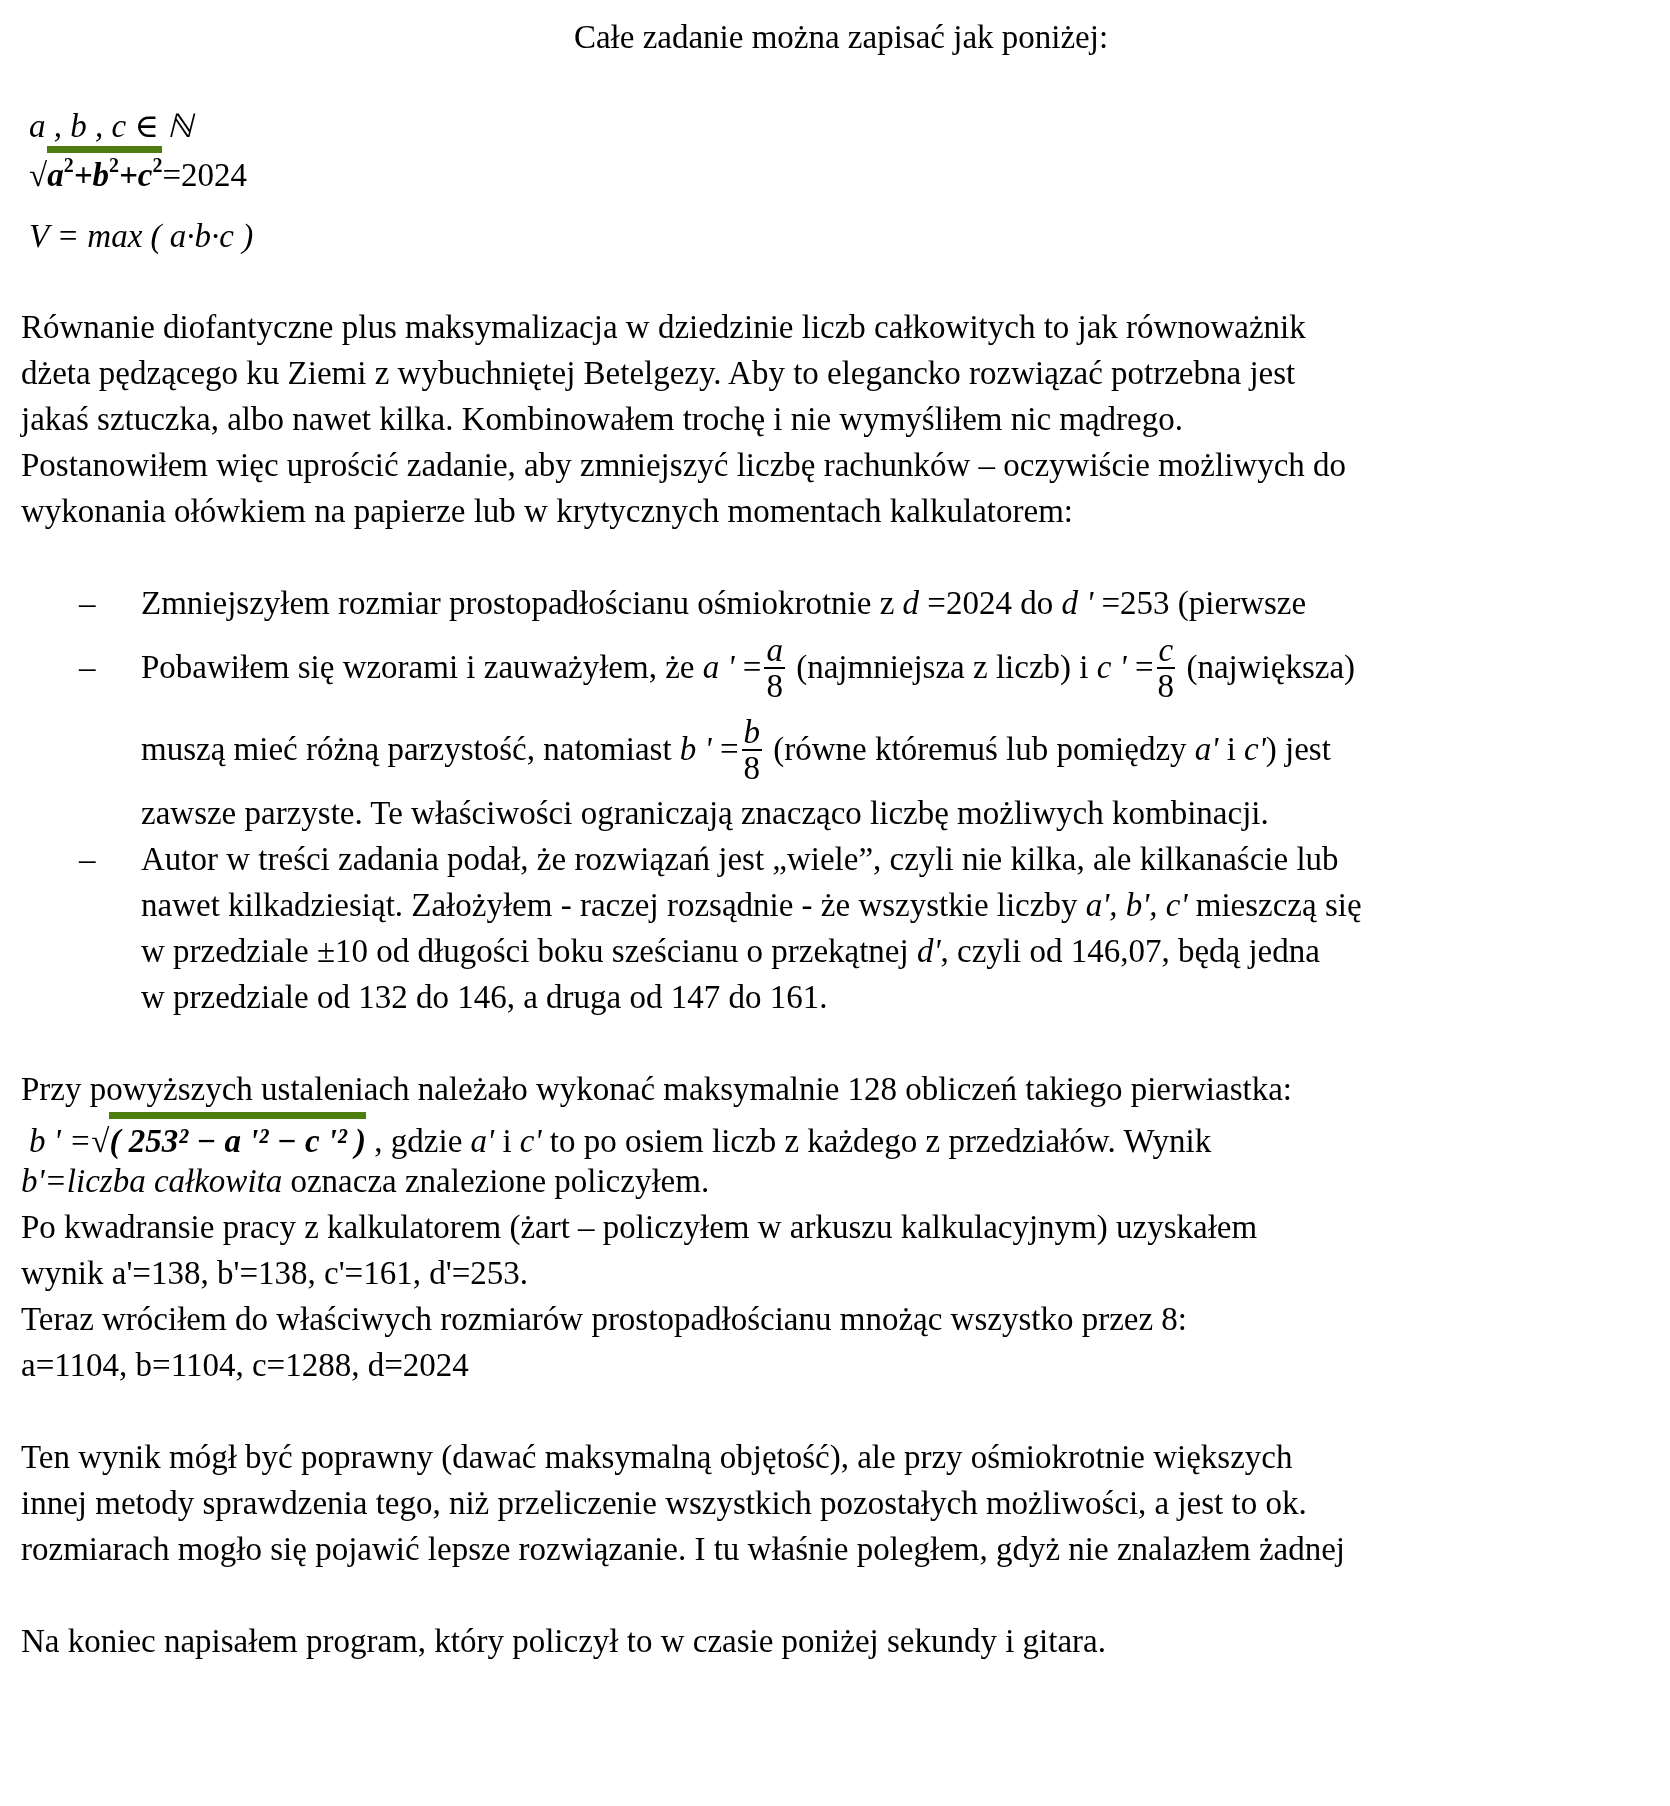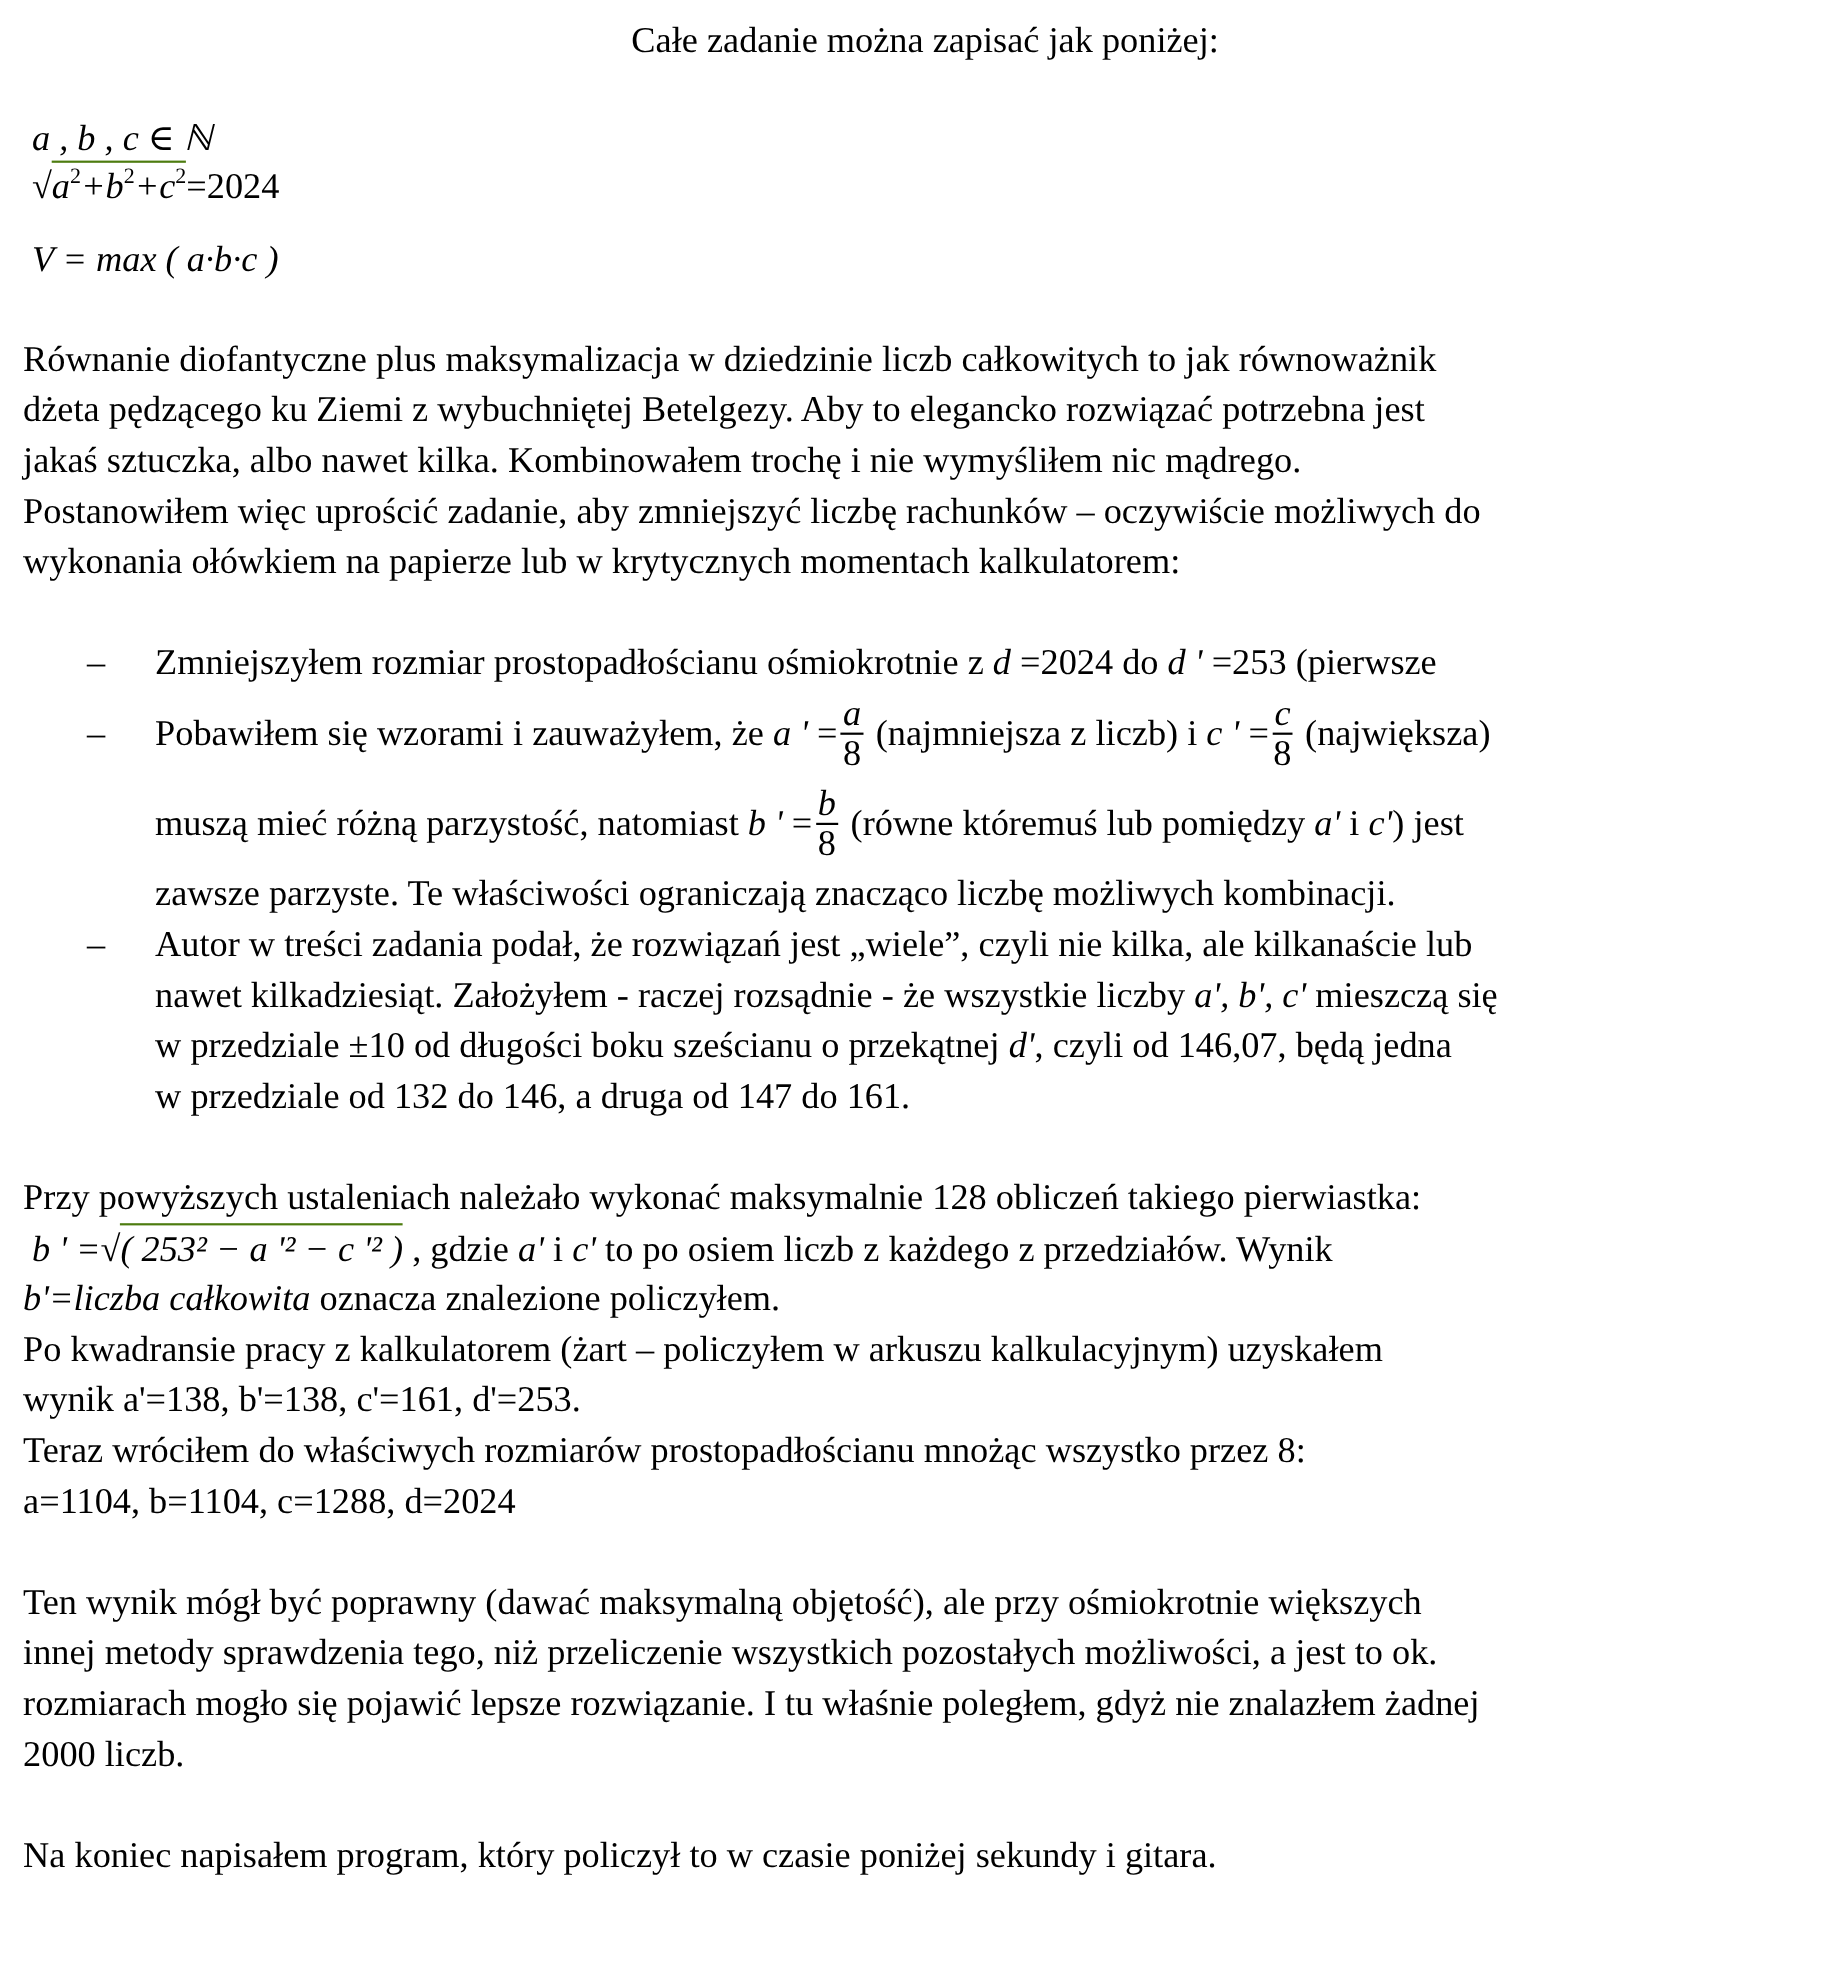--- a/index.html
+++ b/index.html
@@ -7,21 +7,21 @@
     width: 1670px; height: 1806px; overflow: hidden;
     font-family: "Liberation Serif", "DejaVu Serif", serif;
     color: #000; font-size: 33px; line-height: 46px;
   }
   .page { position: relative; padding: 0 0 0 21px; width: 1640px; }
   .line { white-space: nowrap; height: 46px; }
   .i { font-style: italic; }
   .math { font-style: italic; }
   sup { font-size: 20px; line-height: 0; vertical-align: 14px; font-style: normal; }
   .rad { font-style: normal; }
-  .vinc { border-top: 2px solid #4d7c0f; display: inline-block; line-height: 40px; padding-top: 2px; }
+  .vinc { border-top: 7px solid #4d7c0f; display: inline-block; line-height: 40px; padding-top: 2px; font-weight: bold; }
   .frac { display: inline-block; vertical-align: middle; text-align: center; position: relative; top: -2px; line-height: 34px; margin: 0 3px; }
   .frac .num { display: block; font-style: italic; border-bottom: 2px solid #000; padding: 0 2px; }
   .frac .den { display: block; font-style: normal; }
   .list { margin: 0; padding: 0; list-style: none; }
   .li { position: relative; padding-left: 120px; }
   .dash { position: absolute; left: 58px; top: 0; }
   .tall { height: 82px; line-height: 82px; }
 </style>
 </head>
 <body>
@@ -94,17 +94,16 @@
     <div class="line">Po kwadransie pracy z kalkulatorem (żart – policzyłem w arkuszu kalkulacyjnym) uzyskałem</div>
     <div class="line">wynik a'=138, b'=138, c'=161, d'=253.</div>
     <div class="line">Teraz wróciłem do właściwych rozmiarów prostopadłościanu mnożąc wszystko przez 8:</div>
     <div class="line">a=1104, b=1104, c=1288, d=2024</div>
   </div>
 
   <div style="margin-top:46px;">
     <div class="line">Ten wynik mógł być poprawny (dawać maksymalną objętość), ale przy ośmiokrotnie większych</div>
     <div class="line">innej metody sprawdzenia tego, niż przeliczenie wszystkich pozostałych możliwości, a jest to ok.</div>
     <div class="line">rozmiarach mogło się pojawić lepsze rozwiązanie. I tu właśnie poległem, gdyż nie znalazłem żadnej</div>
-    <div class="line">2000 liczb.</div>
   </div>
 
   <div class="line" style="margin-top:46px;">Na koniec napisałem program, który policzył to w czasie poniżej sekundy i gitara.</div>
 </div>
 
 </body></html>

